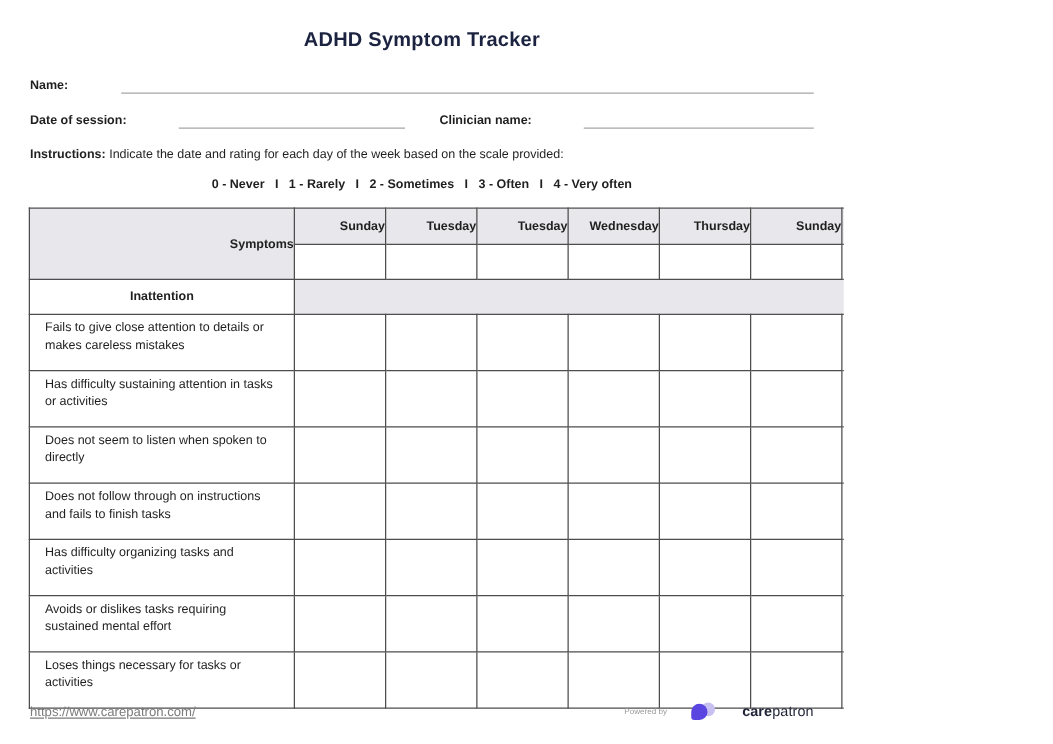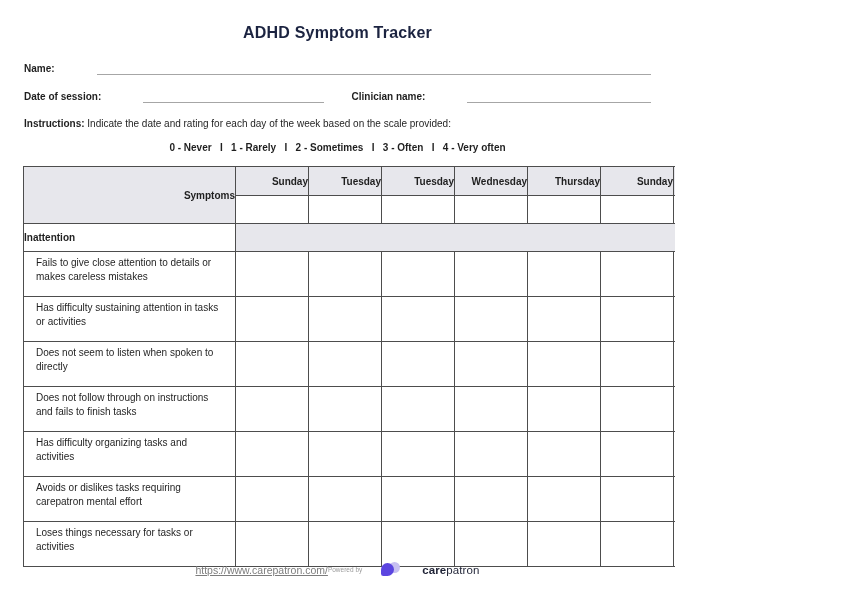--- a/index.html
+++ b/index.html
@@ -22,27 +22,27 @@
            white-space:pre; }
 
   table { border-collapse:collapse; table-layout:fixed; width:795px;
           margin:13px 0 0 23px; border:1.5px solid #3f3f46; }
   col.c-sym { width:212px; } col.c-day { width:73px; } col.c-tot { width:72px; }
   th, td { border:1px solid #4d4d4d; font-size:10px; vertical-align:middle; }
   th { font-weight:bold; background:#e7e7ec; text-align:right; }
   .day-row th { height:29px; }
   .date-row td { height:28px; background:#ffffff; }
   .section-row td { height:28px; }
-  .section-label { font-weight:bold; text-align:left; background:#ffffff; }
+  .section-label { font-weight:bold; text-align:center; background:#ffffff; }
   .section-fill { background:#e7e7ec; }
   .sym-row td { height:42px; background:#ffffff; }
   .sym-label { text-align:left; padding:4px 10px 13px 12px; line-height:1.35; }
 
   .footer { position:absolute; left:24px; right:24px; bottom:18px;
-            display:flex; justify-content:center; align-items:center; }
+            display:flex; justify-content:space-between; align-items:center; }
   .site-link { font-size:10.5px; color:#7c7c7c; text-decoration:underline; }
   .powered { display:flex; align-items:center; gap:19px; }
   .powered-label { font-size:6.5px; color:#9a9a9a; }
   .logo { position:relative; width:22px; height:15px; }
   .logo-light { position:absolute; left:8px; top:0; width:11px; height:11px;
                 border-radius:50%; background:#c7c0f1; }
   .logo-blob { position:absolute; left:0; top:1px; width:13px; height:13px;
                background:#5b45e0; border-radius:50% 50% 50% 18%; }
   .brand { font-size:11.5px; color:#1e2235; letter-spacing:.1px; }
   .brand b { font-weight:bold; }
@@ -167,21 +167,21 @@
       <td></td>
           <td></td>
       <td></td>
           <td></td>
       <td></td>
           <td></td>
       <td></td>
           <td></td>
     </tr>
     <tr class="sym-row">
-      <td class="sym-label">Avoids or dislikes tasks requiring carepatron mental effort</td>
+      <td class="sym-label">Avoids or dislikes tasks requiring sustained mental effort</td>
       <td></td>
           <td></td>
       <td></td>
           <td></td>
       <td></td>
           <td></td>
       <td></td>
           <td></td>
     </tr>
     <tr class="sym-row">

